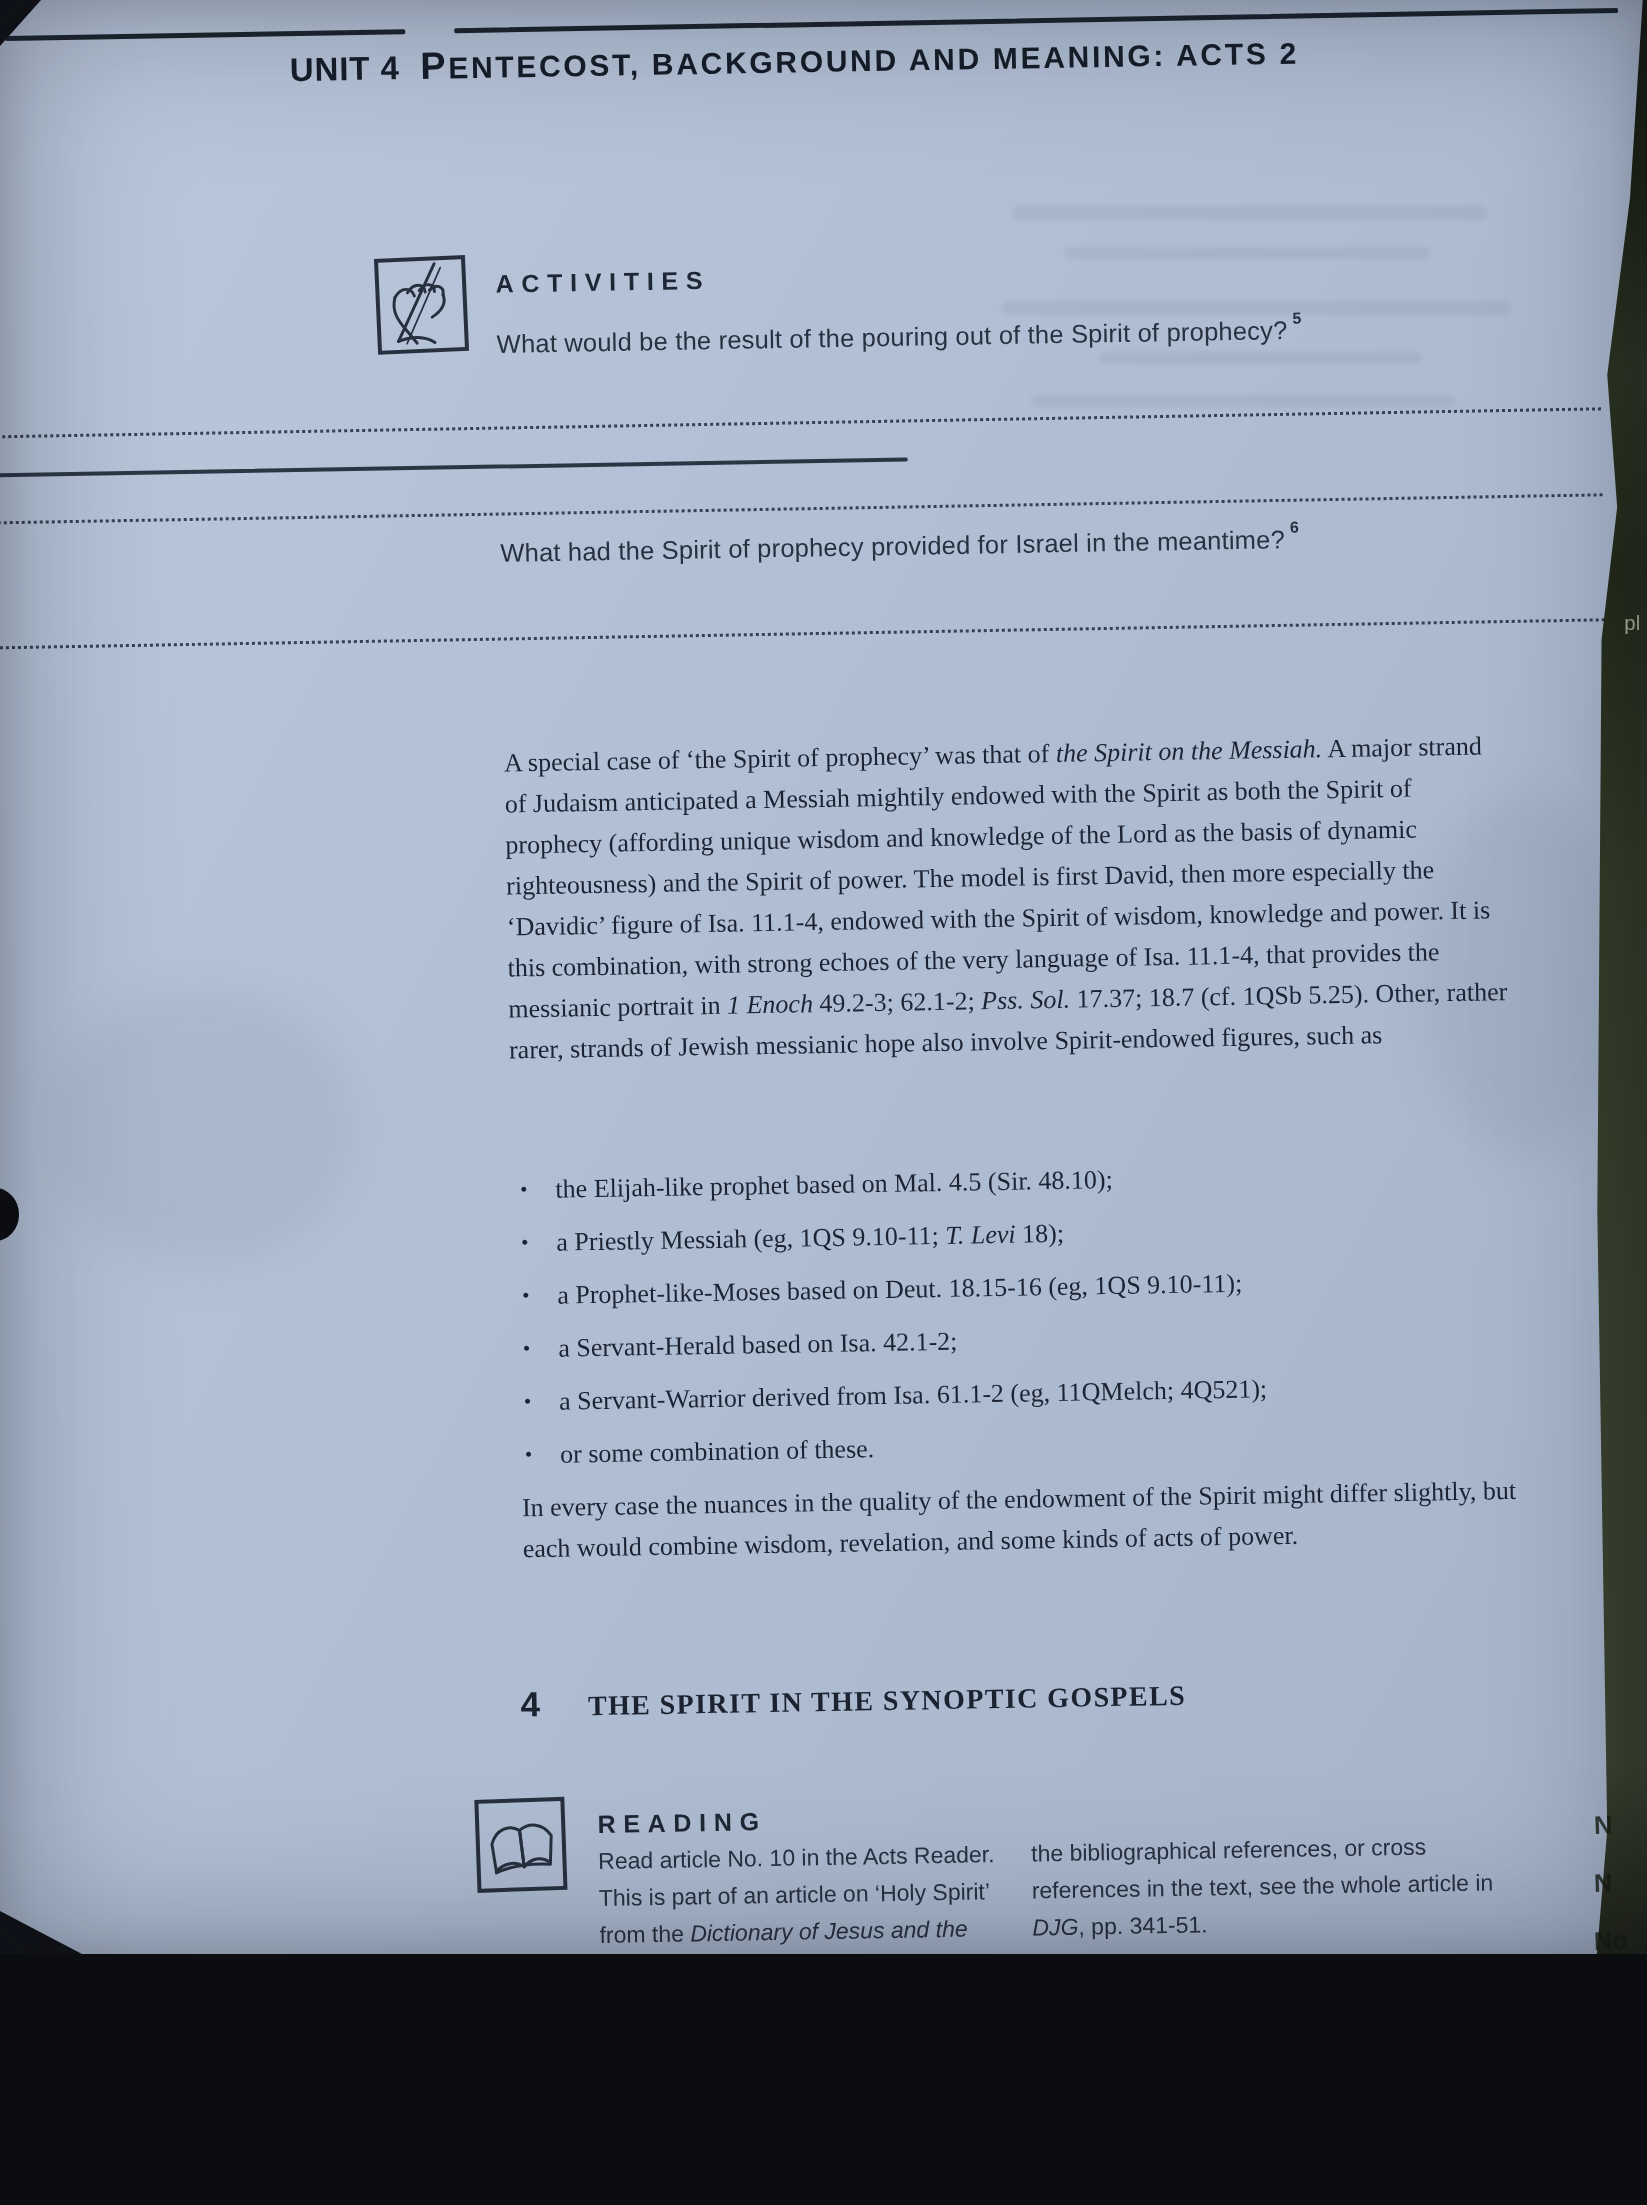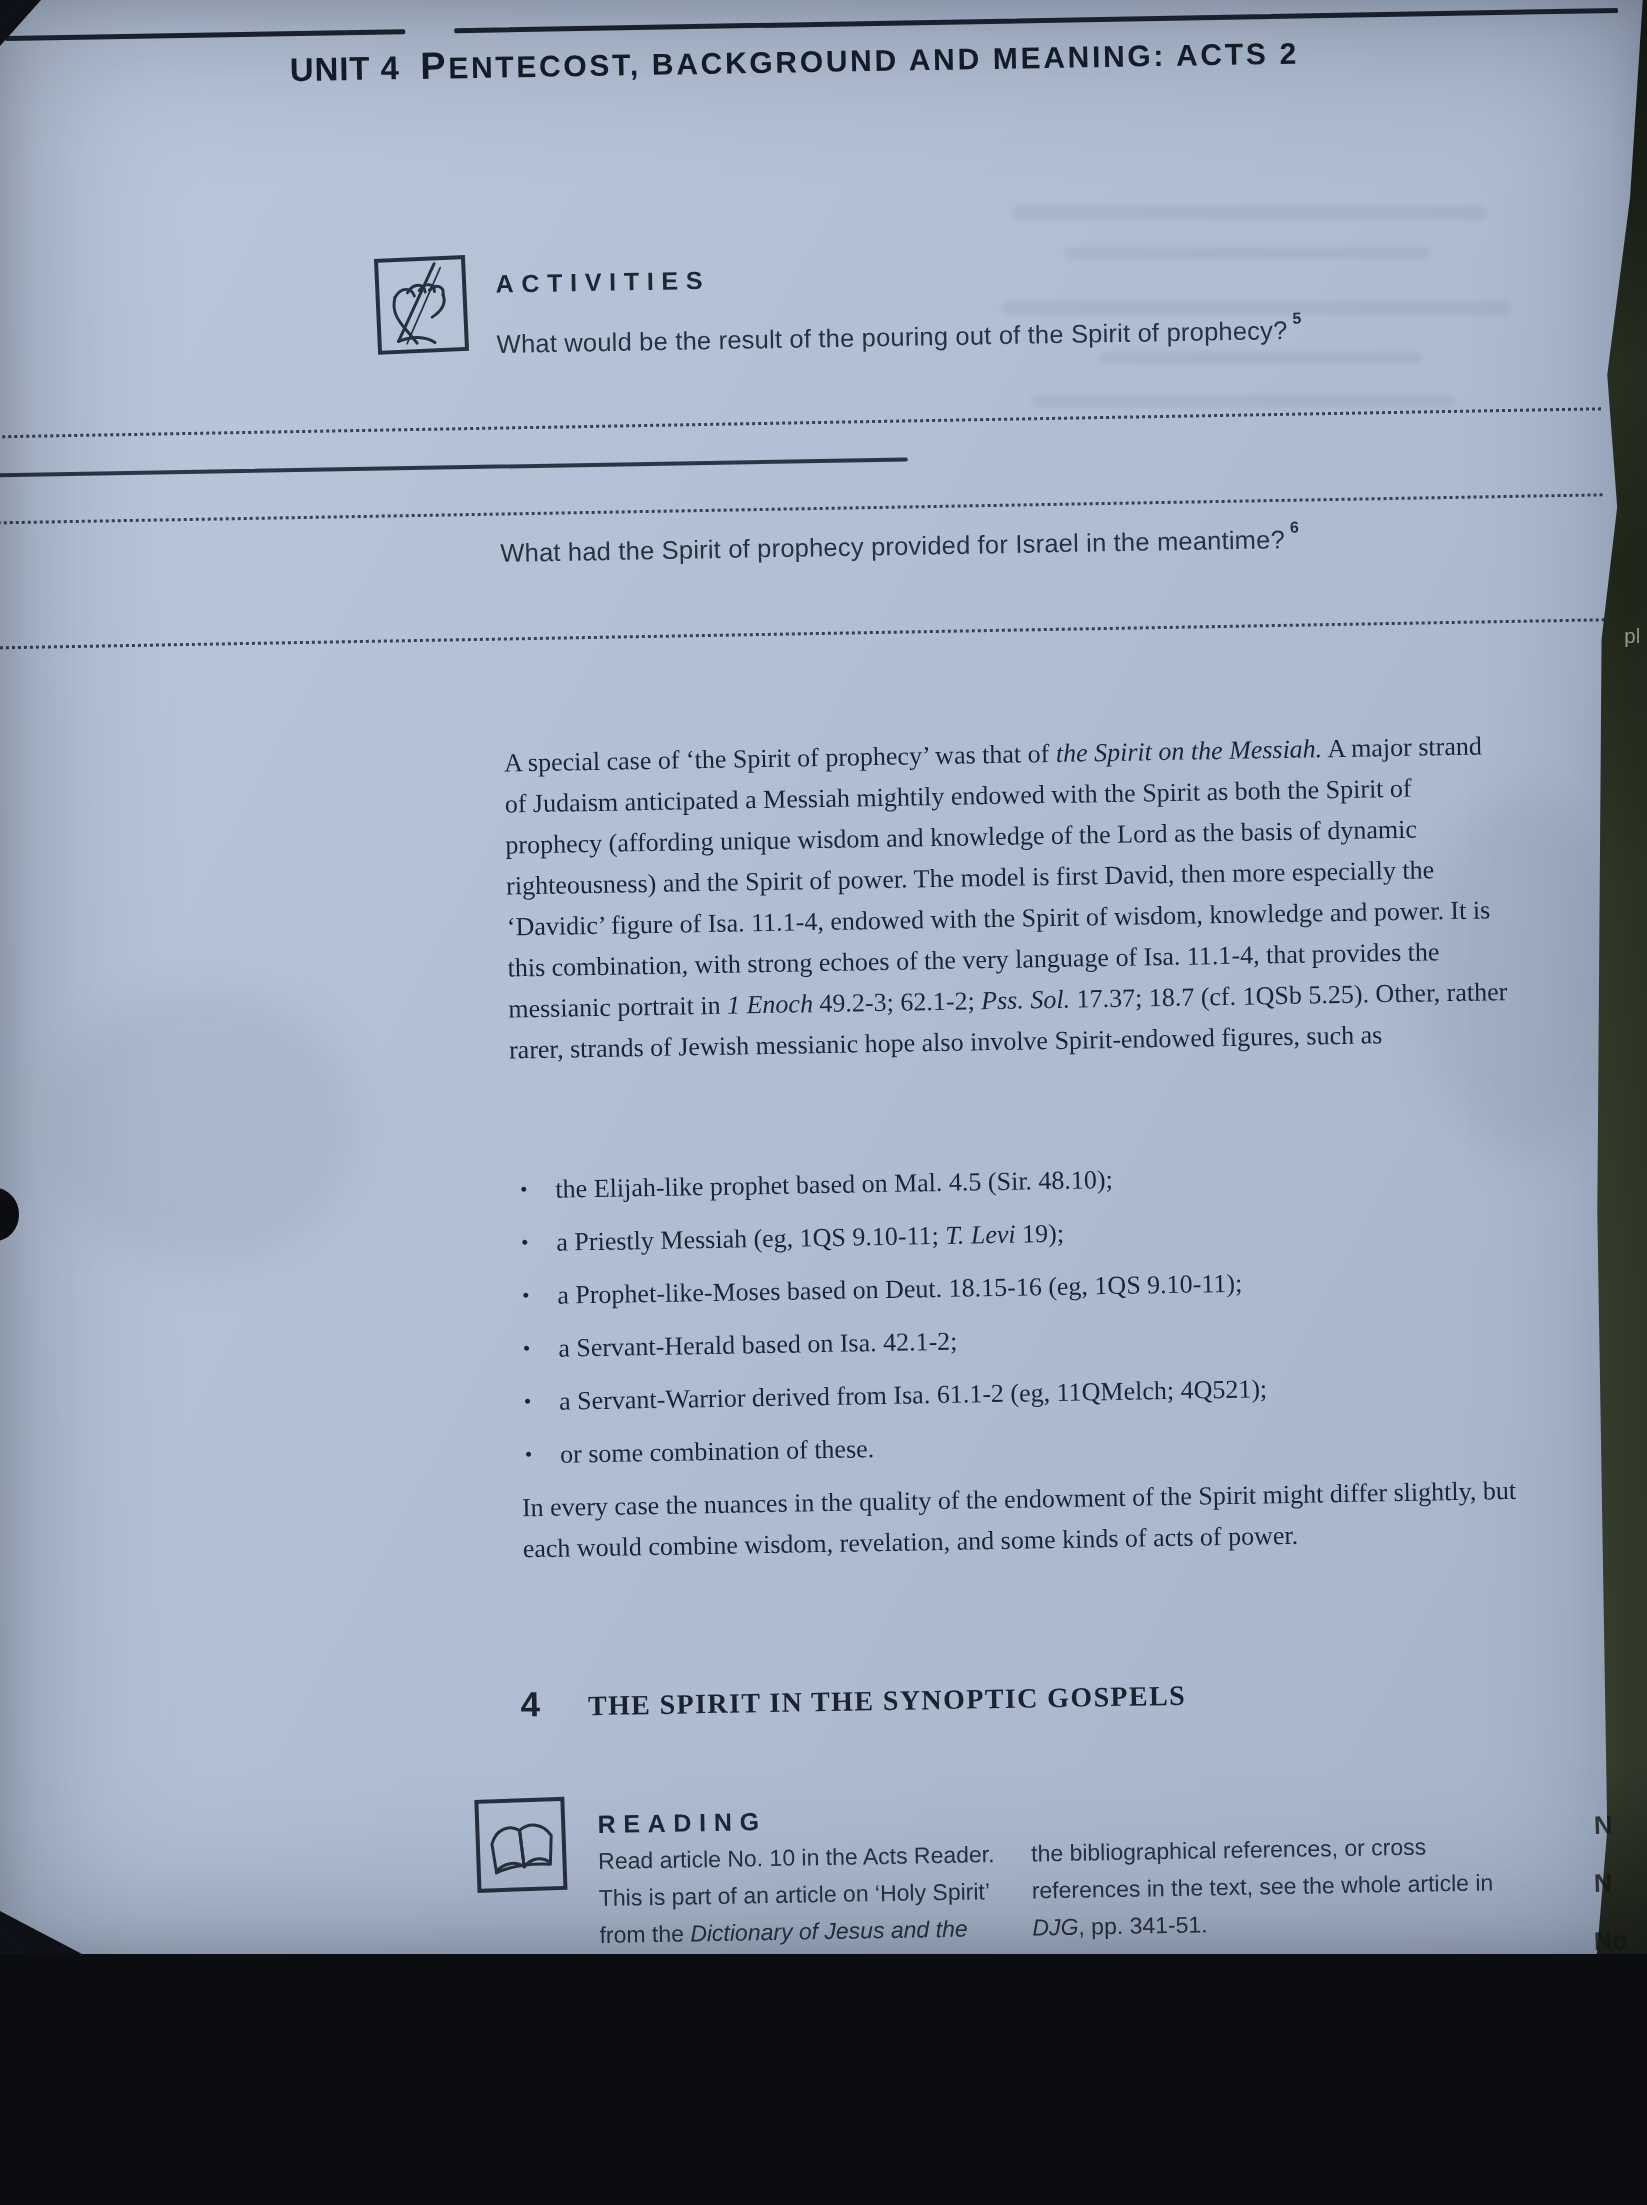--- a/index.html
+++ b/index.html
@@ -116,21 +116,21 @@
       <span>What had the Spirit of prophecy provided for Israel in the meantime?</span><sup>6</sup>
     </div>
     <div class="abs dotline" style="left:-5.1px;top:632px;width:1618px;"></div>
 
     <div class="abs serif bodypar" style="left:510px;top:737px;">
       <span>A special case of ‘the Spirit of prophecy’ was that of </span><span class="it">the Spirit on the Messiah.</span><span> A major strand of Judaism anticipated a Messiah mightily endowed with the Spirit as both the Spirit of prophecy (affording unique wisdom and knowledge of the Lord as the basis of dynamic righteousness) and the Spirit of power. The model is first David, then more especially the ‘Davidic’ figure of Isa. 11.1-4, endowed with the Spirit of wisdom, knowledge and power. It is this combination, with strong echoes of the very language of Isa. 11.1-4, that provides the messianic portrait in </span><span class="it">1 Enoch</span><span> 49.2-3; 62.1-2; </span><span class="it">Pss. Sol.</span><span> 17.37; 18.7 (cf. 1QSb 5.25). Other, rather rarer, strands of Jewish messianic hope also involve Spirit-endowed figures, such as</span>
     </div>
 
     <ul class="abs serif bullets" style="left:517px;top:1164px;width:987px;">
       <li><span>the Elijah-like prophet based on Mal. 4.5 (Sir. 48.10);</span><span class="it"></span><span></span></li>
-      <li><span>a Priestly Messiah (eg, 1QS 9.10-11; </span><span class="it">T. Levi</span><span> 19);</span></li>
+      <li><span>a Priestly Messiah (eg, 1QS 9.10-11; </span><span class="it">T. Levi</span><span> 18);</span></li>
       <li><span>a Prophet-like-Moses based on Deut. 18.15-16 (eg, 1QS 9.10-11);</span><span class="it"></span><span></span></li>
       <li><span>a Servant-Herald based on Isa. 42.1-2;</span><span class="it"></span><span></span></li>
       <li><span>a Servant-Warrior derived from Isa. 61.1-2 (eg, 11QMelch; 4Q521);</span><span class="it"></span><span></span></li>
       <li><span>or some combination of these.</span><span class="it"></span><span></span></li>
     </ul>
 
     <div class="abs serif closing" style="left:515px;top:1482px;">In every case the nuances in the quality of the endowment of the Spirit might differ slightly, but each would combine wisdom, revelation, and some kinds of acts of power.</div>
 
     <div class="abs heading4" style="left:510px;top:1679px;">
       <span class="hnum">4</span>
@@ -151,21 +151,21 @@
       <span>Read article No. 10 in the Acts Reader. This is part of an article on ‘Holy Spirit’ from the </span><span class="it">Dictionary of Jesus and the Gospels</span><span>. If you want to follow up any of</span>
     </div>
     <div class="abs rcol" style="left:1018px;top:1839px;width:510px;">
       <span>the bibliographical references, or cross references in the text, see the whole article in </span><span class="it">DJG</span><span>, pp. 341-51.</span>
     </div>
 
     <div class="abs footer" style="left:1343px;top:2149px;">Acts 4.17</div>
   </div>
 
   <div class="edge-strip"></div>
-  <span class="edge-frag" style="top:625px;">pl</span>
+  <span class="edge-frag" style="top:612px;">pl</span>
   <span class="edge-letter" style="top:1810px;">N</span>
   <span class="edge-letter" style="top:1868px;">N</span>
   <span class="edge-letter" style="top:1926px;">No</span>
   <span class="edge-letter" style="top:1984px;">No</span>
   <span class="edge-letter" style="top:2042px;">No</span>
   <span class="edge-letter" style="top:2095px;">No</span>
 
   <div class="wedge-tl"></div>
   <div class="wedge-bl"></div>
   <div class="hole" style="left:-29px;top:1188px;width:48px;height:53px;"></div>

